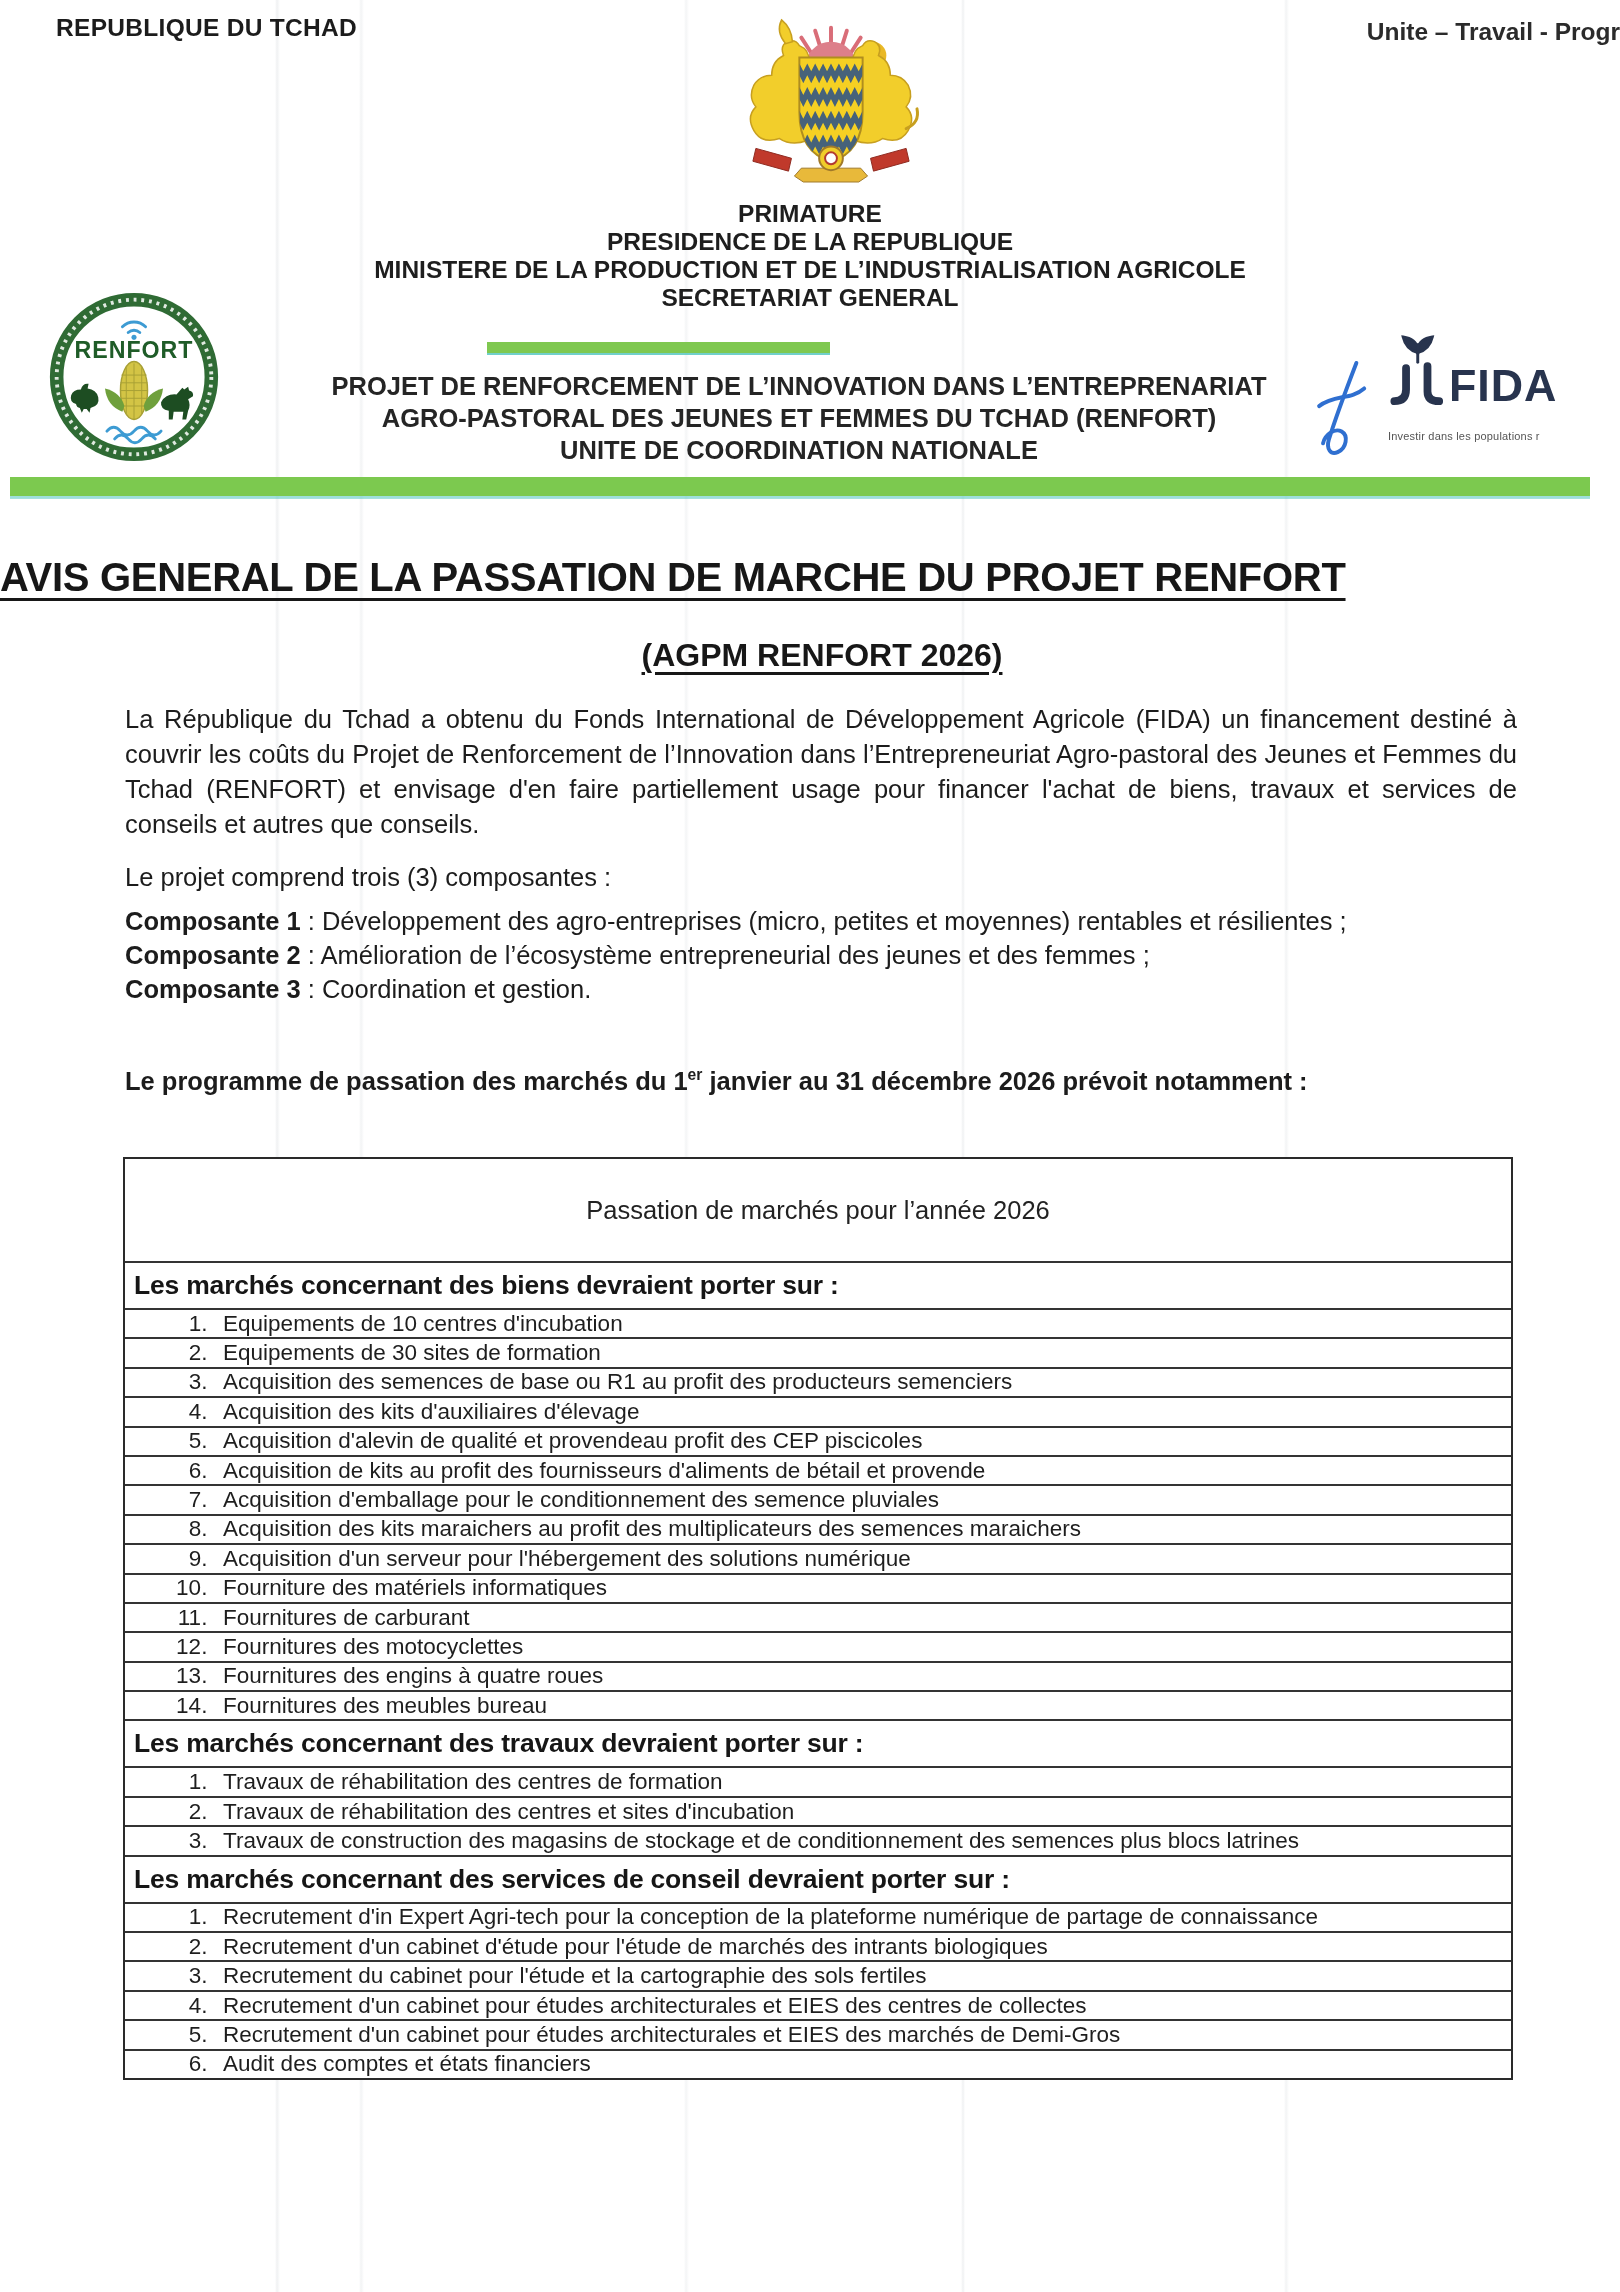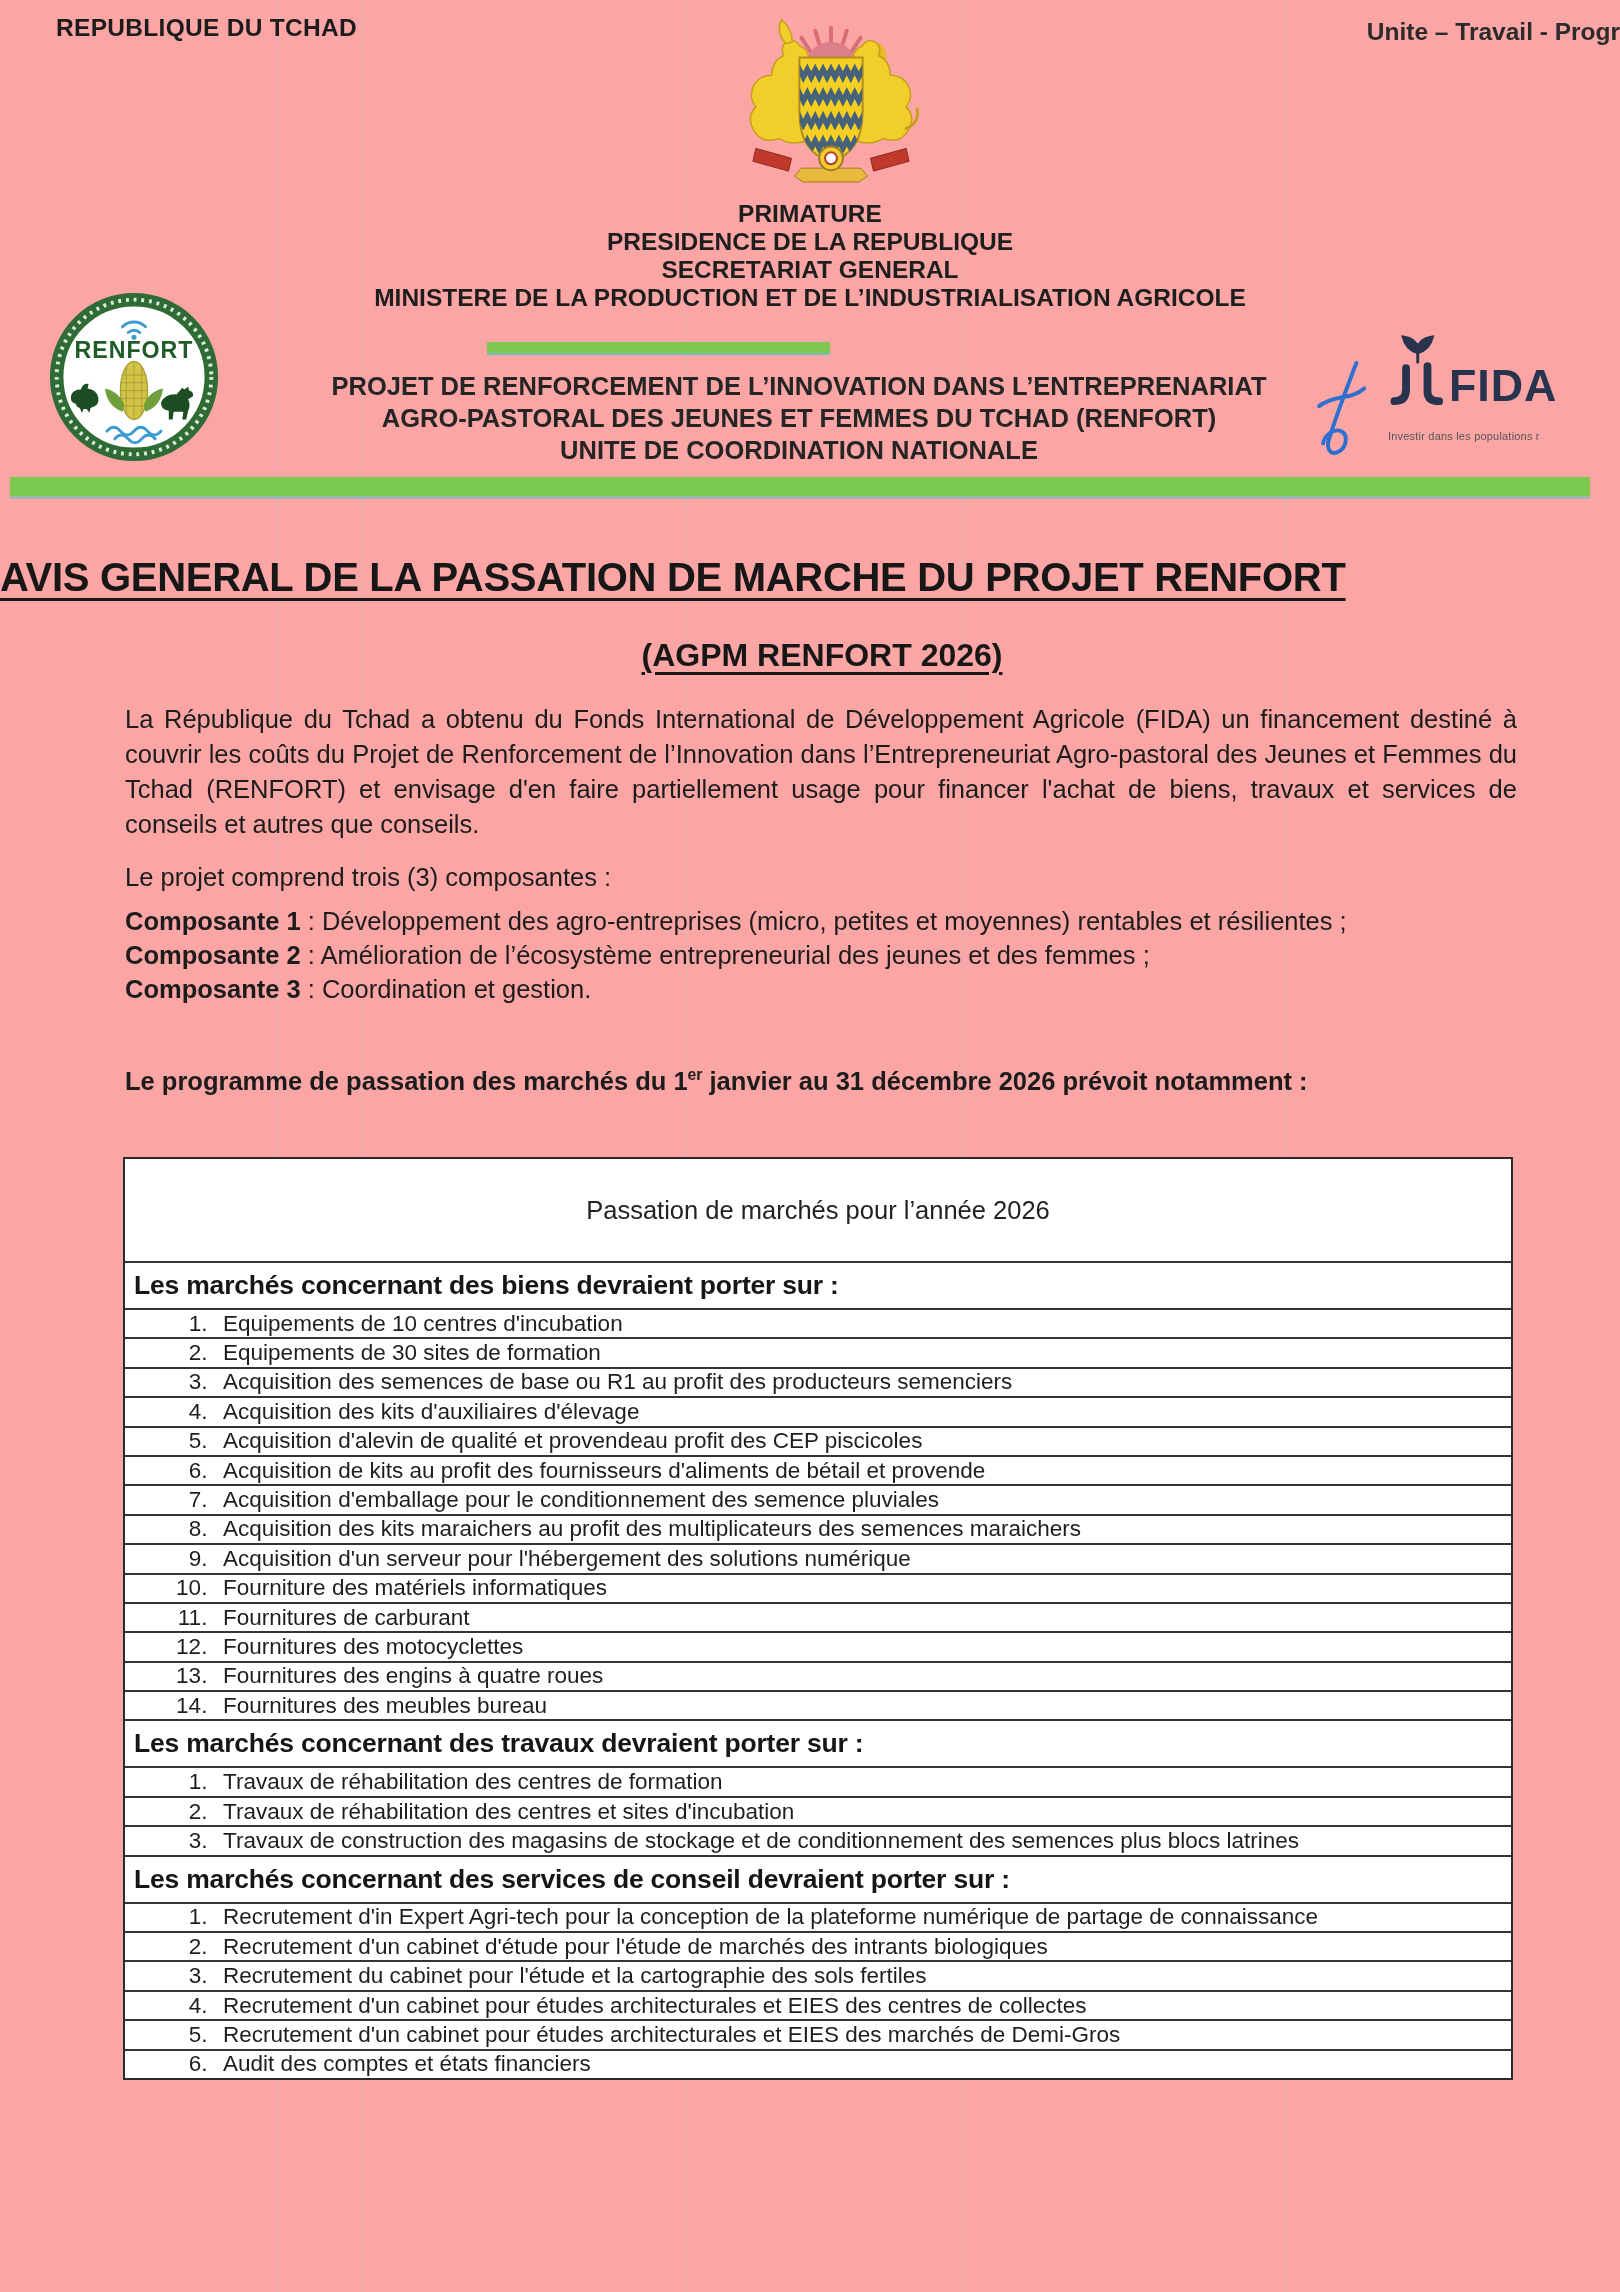--- a/index.html
+++ b/index.html
@@ -1,18 +1,18 @@
 <!DOCTYPE html>
 <html><head>
 <meta charset="utf-8">
 <style>
   html,body{margin:0;padding:0;background:#e8e8e8;}
   .page{
     position:relative;width:1620px;height:2293px;margin:0 auto;
-    background:#fca5a5;overflow:hidden;
+    background:#ffffff;overflow:hidden;
     font-family:"Liberation Sans", sans-serif;color:#1d1d1d;
   }
   
   .streaks{position:absolute;inset:0;pointer-events:none;
     background:
       linear-gradient(90deg, transparent 275px, rgba(185,192,198,.22) 277px, transparent 280px),
       linear-gradient(90deg, transparent 359px, rgba(185,192,198,.18) 361px, transparent 364px),
       linear-gradient(90deg, transparent 684px, rgba(185,192,198,.16) 686px, transparent 689px),
       linear-gradient(90deg, transparent 961px, rgba(185,192,198,.22) 963px, transparent 965px),
       linear-gradient(90deg, transparent 1284px, rgba(185,192,198,.18) 1286px, transparent 1289px);
@@ -100,22 +100,22 @@
     <path d="M34,140 l36,10 l-3,13 l-36,-10 z" fill="#c0392b" stroke="#8f2b20" stroke-width="1"></path>
     <path d="M186,140 l-36,10 l3,13 l36,-10 z" fill="#c0392b" stroke="#8f2b20" stroke-width="1"></path>
     <path d="M80,160 h60 l7,8 l-9,6 h-56 l-9,-6 z" fill="#e8b93a" stroke="#a0792a" stroke-width="1"></path>
     <circle cx="110" cy="150" r="12" fill="#f0cd2a" stroke="#a0792a" stroke-width="2"></circle>
     <circle cx="110" cy="150" r="6" fill="#fff" stroke="#b23a31" stroke-width="2"></circle>
   </svg>
 
   <div class="org">
       <div class="org-line">PRIMATURE</div>
       <div class="org-line">PRESIDENCE DE LA REPUBLIQUE</div>
+      <div class="org-line">MINISTERE DE LA PRODUCTION ET DE L’INDUSTRIALISATION AGRICOLE</div>
       <div class="org-line">SECRETARIAT GENERAL</div>
-      <div class="org-line">MINISTERE DE LA PRODUCTION ET DE L’INDUSTRIALISATION AGRICOLE</div>
     </div>
 
   <div class="bar1"></div>
 
   <svg class="renfort-logo" viewBox="0 0 180 180">
     <circle cx="90" cy="90" r="80" fill="#ffffff" stroke="#2f6b34" stroke-width="14"></circle>
     <circle cx="90" cy="90" r="80" fill="none" stroke="rgba(255,255,255,.85)" stroke-width="4" stroke-dasharray="3 5"></circle>
     <g fill="none" stroke="#3d9bd3" stroke-width="3" stroke-linecap="round">
       <path d="M78,38 a17,17 0 0 1 24,0"></path>
       <path d="M84,44 a9,9 0 0 1 12,0"></path>

